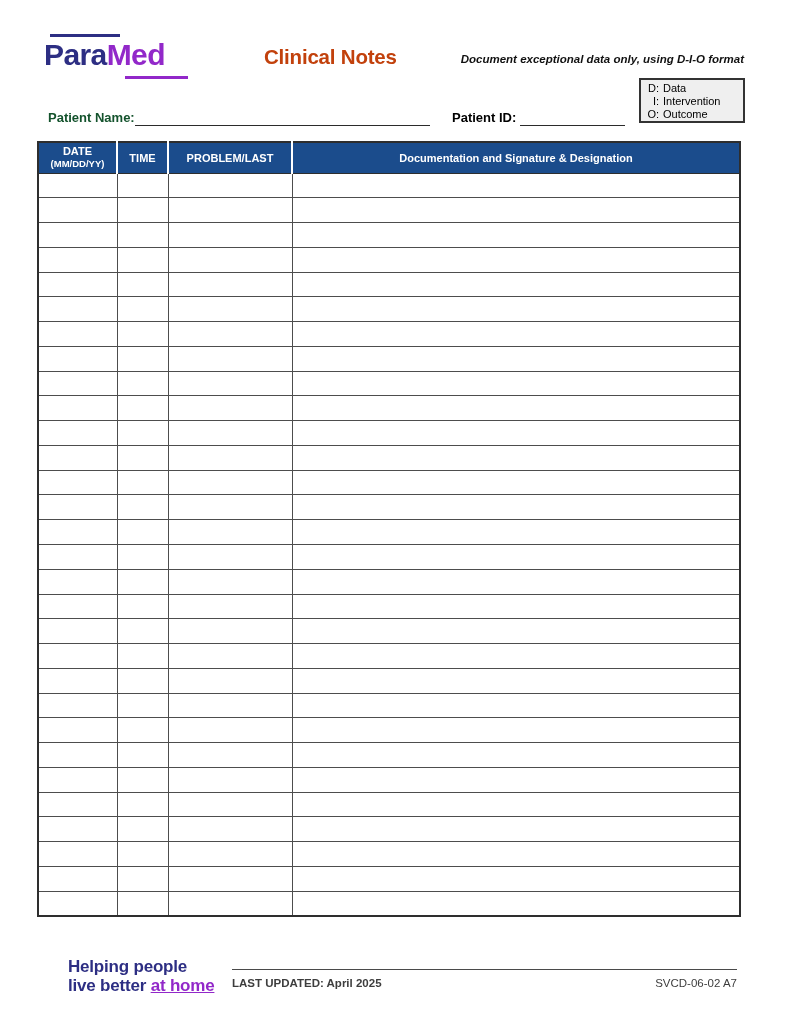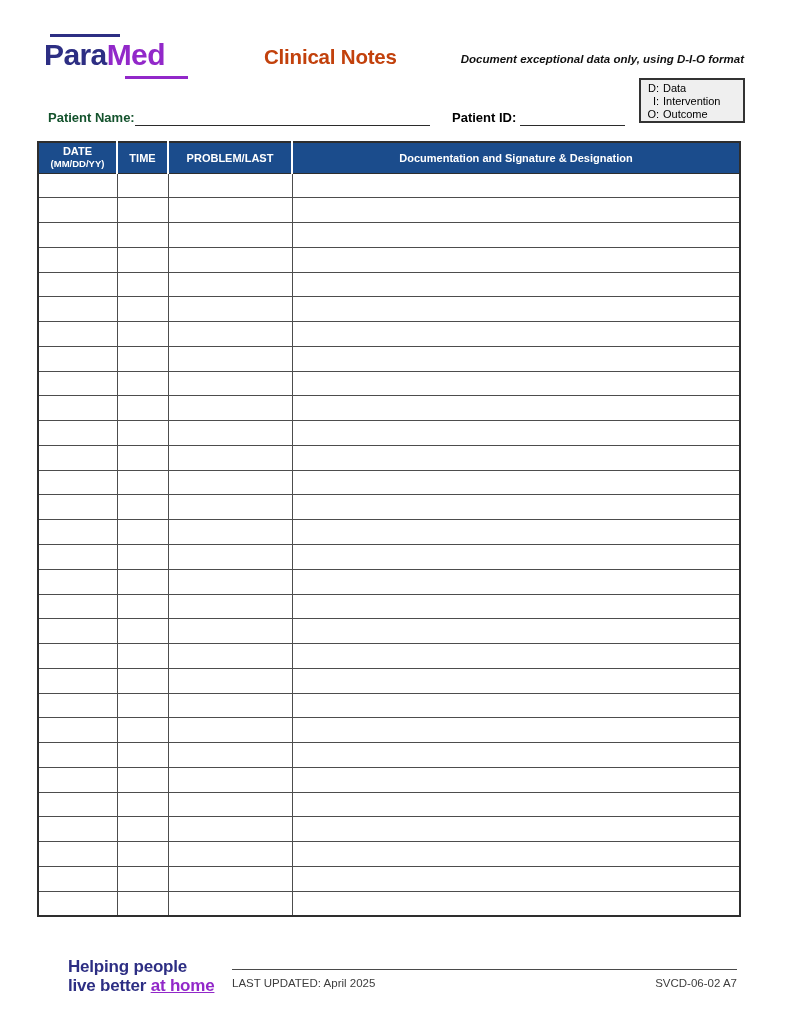--- a/index.html
+++ b/index.html
@@ -60,21 +60,21 @@
     height:24.77px;
     border:1px solid #4d4d4d;
     background:#ffffff;
   }
   .col-date{width:79px;} .col-time{width:51px;} .col-problem{width:124px;} .col-doc{width:448px;}
 
   
   .tagline { position:absolute; left:44px; top:958px; font-size:17px; font-weight:bold; line-height:18.5px; color:#2D2E83; letter-spacing:-0.2px;margin-left:24px; }
   .tagline .accent { color:#9228C9;text-decoration:underline; }
   .footer-rule { position:absolute; left:232px; top:969px; width:505px; height:0; border-top:1.3px solid #4a4a4a; }
-  .last-updated { position:absolute; left:232px; top:977px; font-size:11.5px; color:#3d3d3d; }
+  .last-updated { position:absolute; left:232px; top:977px; font-size:11.5px; color:#3d3d3d;font-weight:bold; }
   .doc-code     { position:absolute; right:54px; top:977px; font-size:11.5px; color:#3d3d3d; }
 </style>
 </head>
 <body>
 
 <div class="page">
 
   <div class="logo">
     <div class="logo-bar-top"></div>
     <div class="logo-text"><span class="para">Para</span><span class="med">Med</span></div>

